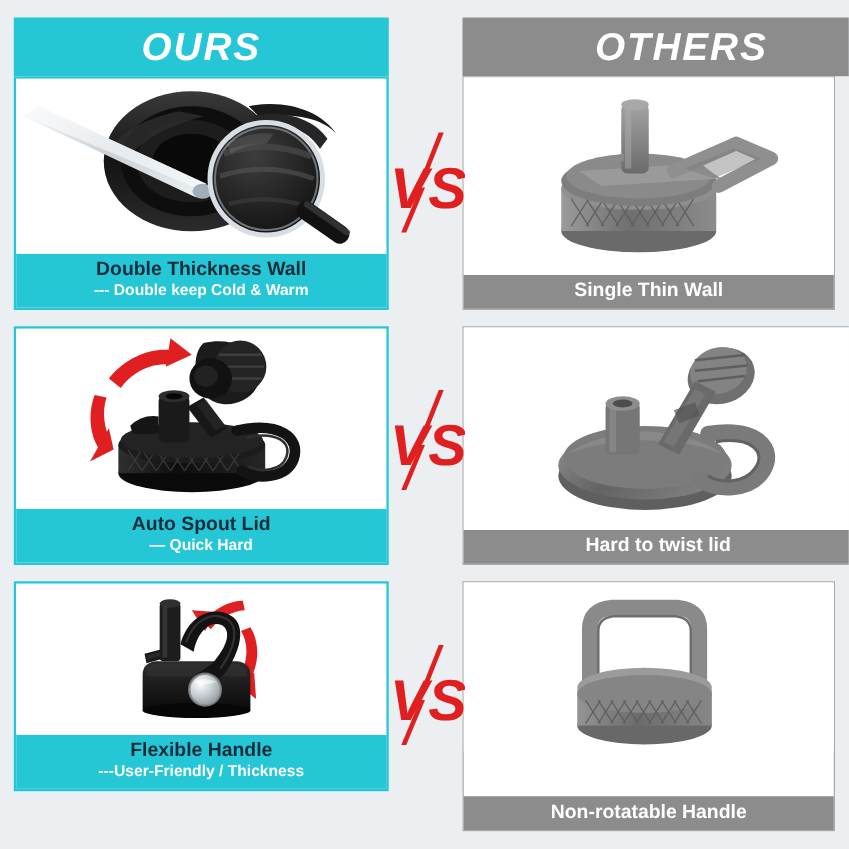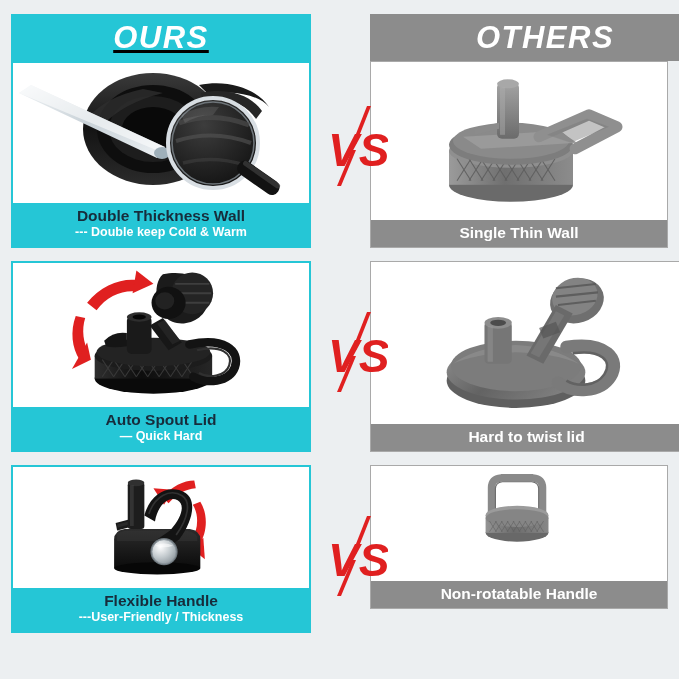--- a/index.html
+++ b/index.html
@@ -22,21 +22,21 @@
     height:47px;
     display:flex;align-items:center;justify-content:center;
   }
   .header-text{
     color:#ffffff;
     font-weight:bold;
     font-style:italic;
     font-size:31px;
     letter-spacing:1.5px;
   }
-  #hdr-ours{left:11px;top:14px;width:300px;background:#25c6d6;text-decoration:underline;}
+  #hdr-ours{left:11px;top:14px;width:300px;background:#25c6d6;}
   #hdr-others{left:370px;top:14px;width:350px;background:#8c8c8c;}
 
   
   .panel{
     position:absolute;
     background:#ffffff;
     box-sizing:border-box;
     display:flex;flex-direction:column;
   }
   .panel.ours{border:2px solid #25c6d6;}
@@ -73,28 +73,27 @@
   }
   .cap-sub:empty{display:none;}
 
   
   #p-ours-1{left:11px;top:61px;width:300px;height:187px;}
   #p-ours-2{left:11px;top:261px;width:300px;height:191px;}
   #p-ours-3{left:11px;top:465px;width:300px;height:168px;}
   
   #p-others-1{left:370px;top:61px;width:298px;height:187px;}
   #p-others-2{left:370px;top:261px;width:313px;height:191px;}
-  #p-others-3{left:370px;top:465px;width:298px;height:144px;gap:36px;}
+  #p-others-3{left:370px;top:465px;width:298px;height:200px;gap:36px;}
 
   
   .vs{
     position:absolute;
     width:62px;height:84px;
     left:310px;
-    margin-left:16px;
   }
   #vs-1{top:104px;}
   #vs-2{top:310px;}
   #vs-3{top:514px;}
 
   
   .art{position:absolute;left:0;top:0;width:100%;height:100%;}
 </style>
 </head>
 <body>

